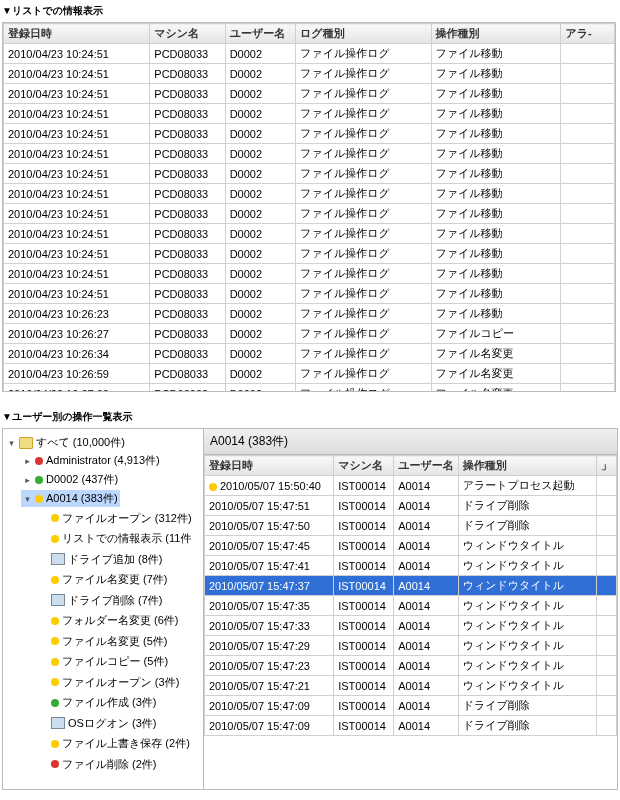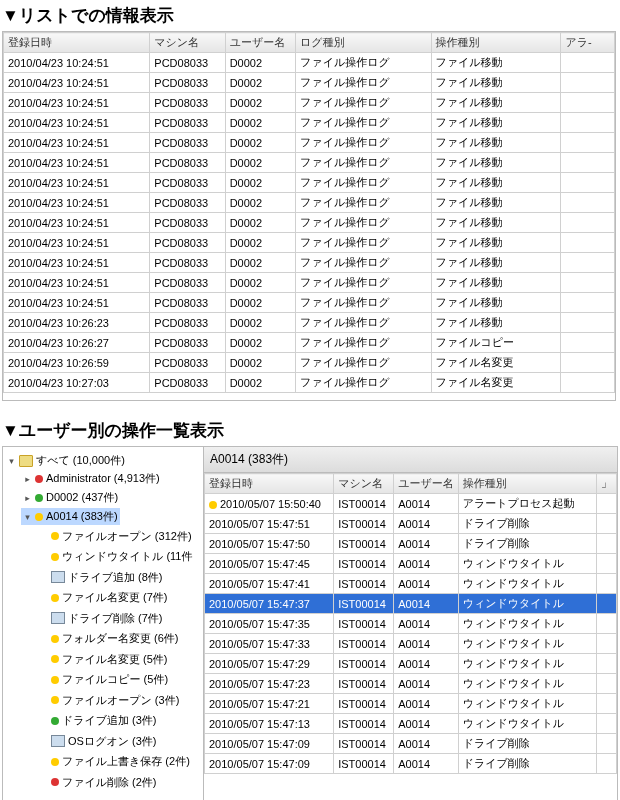--- a/index.html
+++ b/index.html
@@ -4,21 +4,21 @@
 <style>
 body {
   margin: 0;
   padding: 0;
   font-family: "MS PGothic", "Meiryo", sans-serif;
   font-size: 11px;
   background: #fff;
   width: 620px;
 }
 .section-title {
-  font-size: 17px;
+  font-size: 10px;
   font-weight: bold;
   padding: 4px 2px;
 }
 .panel {
   border: 1px solid #bbb;
   box-sizing: border-box;
   overflow: hidden;
 }
 .grid-wrap {
   overflow: auto;
@@ -33,21 +33,21 @@
   border: 1px solid #d0d0d0;
   padding: 2px 4px;
   text-align: left;
   white-space: nowrap;
   overflow: hidden;
   font-size: 11px;
   height: 14px;
 }
 th {
   background: linear-gradient(#f8f8f8, #e5e5e5);
-  font-weight: normal;
+  font-weight: bold;
   color: #333;
   margin-top: 18px;
 }
 
 .split {
   display: flex;
   height: 360px;
   border: 1px solid #bbb;
 }
 .tree-pane {
@@ -256,20 +256,28 @@
             <td>ファイル操作ログ</td>
             <td>ファイル移動</td>
             <td></td>
           </tr>
           <tr>
             <td>2010/04/23 10:26:27</td>
             <td>PCD08033</td>
             <td>D0002</td>
             <td>ファイル操作ログ</td>
             <td>ファイルコピー</td>
+            <td></td>
+          </tr>
+          <tr>
+            <td>2010/04/23 10:26:34</td>
+            <td>PCD08033</td>
+            <td>D0002</td>
+            <td>ファイル操作ログ</td>
+            <td>ファイル名変更</td>
             <td></td>
           </tr>
           <tr>
             <td>2010/04/23 10:26:59</td>
             <td>PCD08033</td>
             <td>D0002</td>
             <td>ファイル操作ログ</td>
             <td>ファイル名変更</td>
             <td></td>
           </tr>
@@ -314,21 +322,21 @@
                 <span>A0014 (383件)</span>
               </span><ul>
                 <li><span class="node">
                     <span class="expander"></span>
                     <span class="dot y"></span>
                     <span>ファイルオープン (312件)</span>
                   </span></li>
                 <li><span class="node">
                     <span class="expander"></span>
                     <span class="dot y"></span>
-                    <span>ウィンドウタイトル (11件</span>
+                    <span>リストでの情報表示 (11件</span>
                   </span></li>
                 <li><span class="node">
                     <span class="expander"></span>
                     <span class="disk"></span>
                     <span>ドライブ追加 (8件)</span>
                   </span></li>
                 <li><span class="node">
                     <span class="expander"></span>
                     <span class="dot y"></span>
                     <span>ファイル名変更 (7件)</span>
@@ -354,21 +362,21 @@
                     <span>ファイルコピー (5件)</span>
                   </span></li>
                 <li><span class="node">
                     <span class="expander"></span>
                     <span class="dot y"></span>
                     <span>ファイルオープン (3件)</span>
                   </span></li>
                 <li><span class="node">
                     <span class="expander"></span>
                     <span class="dot g"></span>
-                    <span>ドライブ追加 (3件)</span>
+                    <span>ファイル作成 (3件)</span>
                   </span></li>
                 <li><span class="node">
                     <span class="expander"></span>
                     <span class="disk"></span>
                     <span>OSログオン (3件)</span>
                   </span></li>
                 <li><span class="node">
                     <span class="expander"></span>
                     <span class="dot y"></span>
                     <span>ファイル上書き保存 (2件)</span>
@@ -467,27 +475,20 @@
               <td></td>
             </tr>
             <tr>
               <td>2010/05/07 15:47:21</td>
               <td>IST00014</td>
               <td>A0014</td>
               <td>ウィンドウタイトル</td>
               <td></td>
             </tr>
             <tr>
-              <td>2010/05/07 15:47:13</td>
-              <td>IST00014</td>
-              <td>A0014</td>
-              <td>ウィンドウタイトル</td>
-              <td></td>
-            </tr>
-            <tr>
               <td>2010/05/07 15:47:09</td>
               <td>IST00014</td>
               <td>A0014</td>
               <td>ドライブ削除</td>
               <td></td>
             </tr>
             <tr>
               <td>2010/05/07 15:47:09</td>
               <td>IST00014</td>
               <td>A0014</td>

